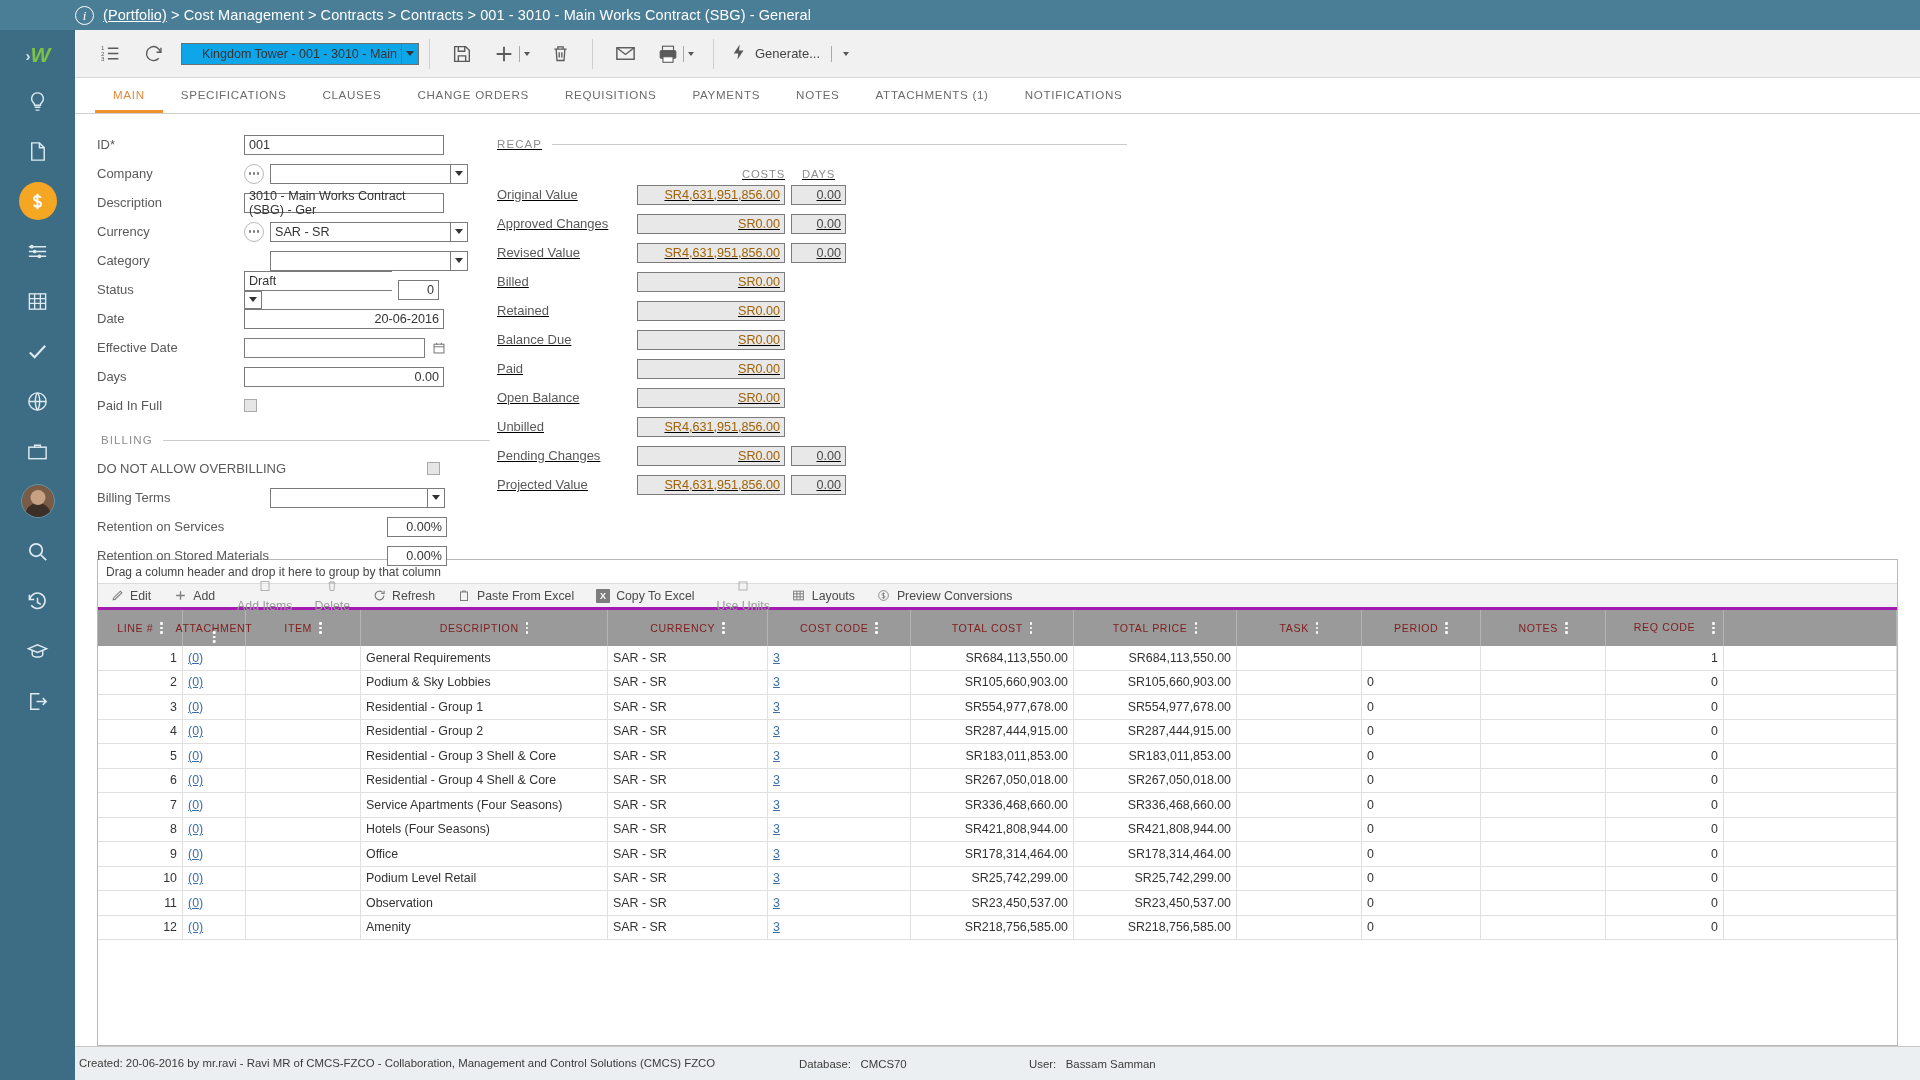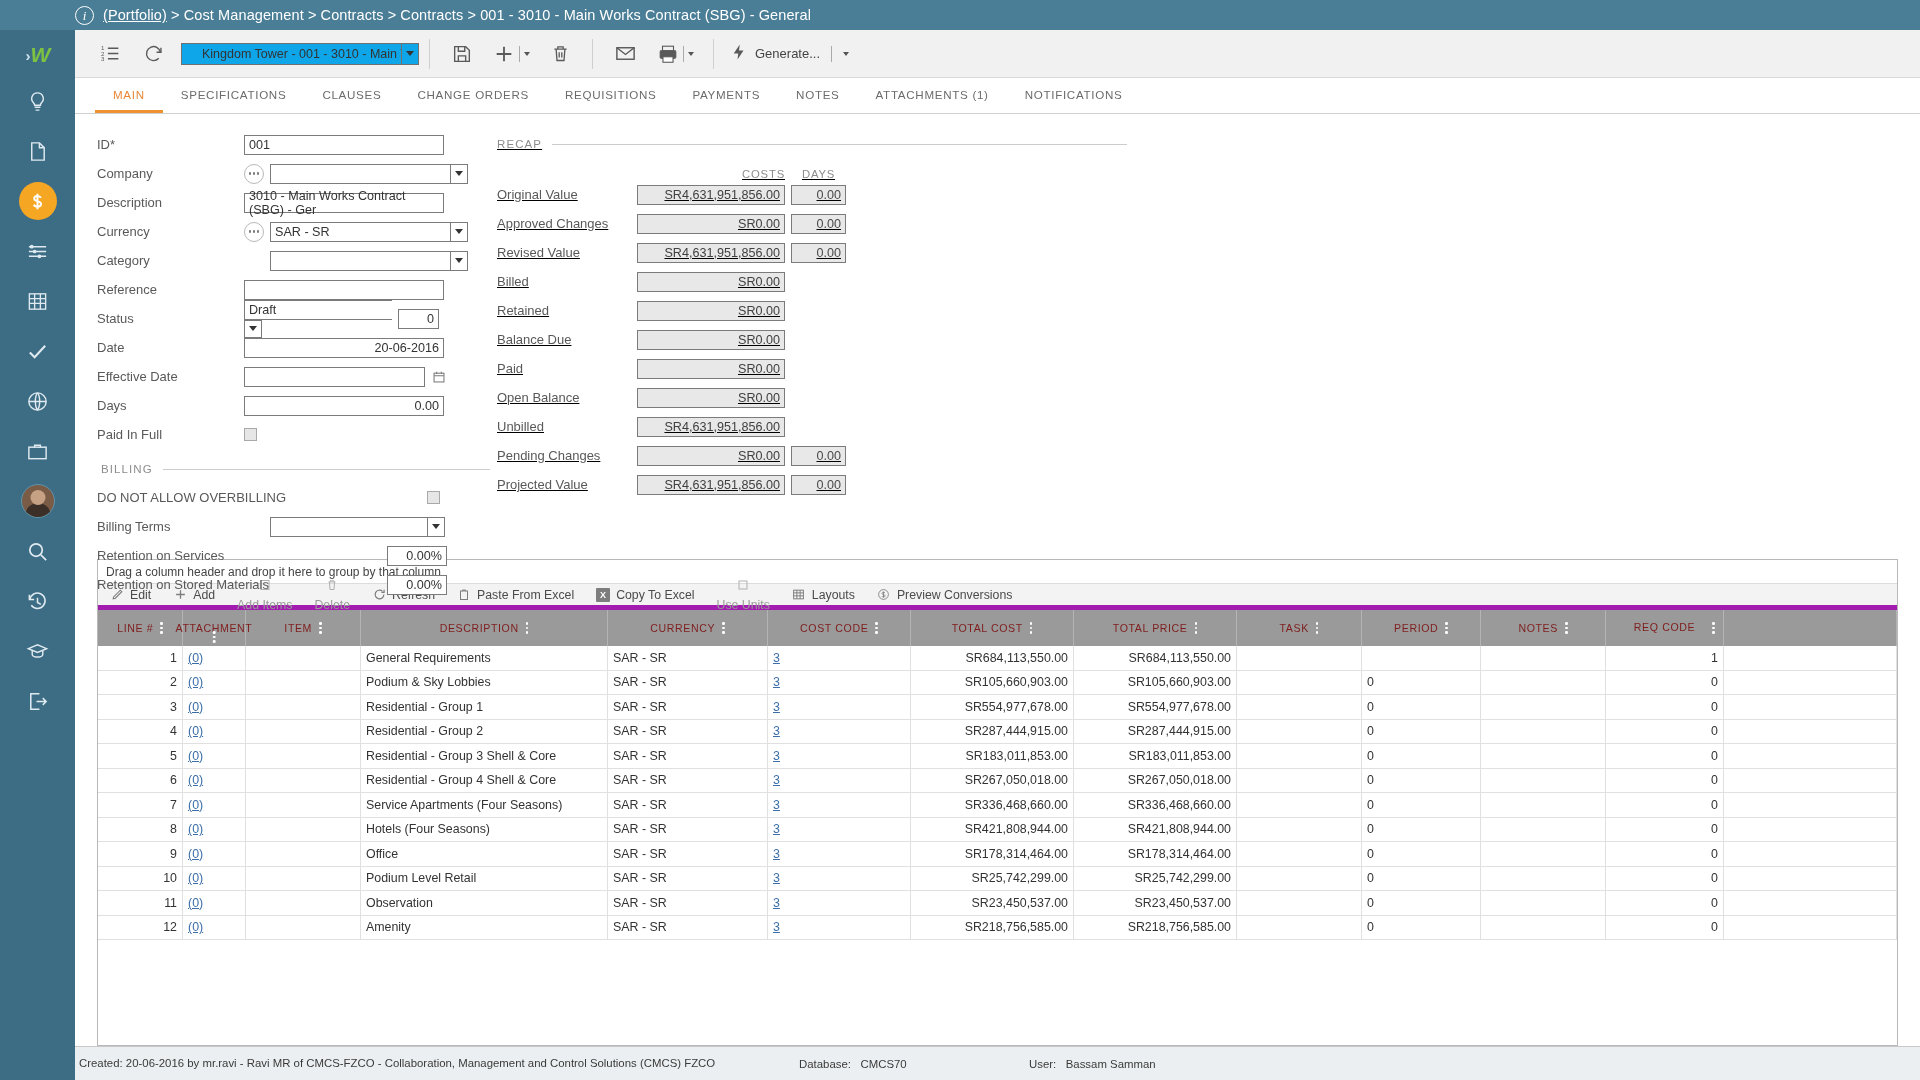--- a/index.html
+++ b/index.html
@@ -157,39 +157,39 @@
 
   
   .recap-hdr { display:flex; height:22px; align-items:flex-end; font-size:11.3px; letter-spacing:.8px; color:#8d8d8d;}
   .recap-lbl { width:140px; flex:0 0 140px; }
   .recap-cost { width:148px; flex:0 0 148px; text-align:right; }
   .recap-days { width:55px; flex:0 0 55px; text-align:center; margin-left:6px; }
   .recap-row { display:flex; align-items:center; height:29px; }
   .recap-row .rl { width:140px; flex:0 0 140px; font-size:13px; color:#595959; }
   .recap-row .rv {
     width:148px; flex:0 0 148px; height:20px; border:1px solid #7b7b7b; background:#e8e8e8;
-    font-size:12.6px; color:#404040; display:flex; align-items:center; justify-content:flex-end;
+    font-size:12.6px; color:#a16207; display:flex; align-items:center; justify-content:flex-end;
     padding-right:4px;
   }
   .recap-row .rd {
     width:55px; flex:0 0 55px; height:20px; border:1px solid #7b7b7b; background:#e8e8e8;
     font-size:12.6px; color:#4a4a4a; display:flex; align-items:center; justify-content:flex-end;
     padding-right:4px; margin-left:6px;
   }
   .recap-row .rd.empty { border:none; background:transparent; }
 
   
   .gridwrap { flex:1 1 auto; padding: 0 22px 0 22px; display:flex; flex-direction:column; min-height:0; }
   .gridbox { border:1px solid #b8b8b8; display:flex; flex-direction:column; flex:1 1 auto; min-height:0;}
   .groupbar {
     height: 24px; flex:0 0 24px; background:#fff; border-bottom:1px solid #dcdcdc;
     display:flex; align-items:center; padding-left:8px; font-size:12px; color:#444;
   }
   .gridtools {
-    height: 26px; flex:0 0 26px; background:#f3f3f3; border-bottom:5px solid #a21caf;
+    height: 26px; flex:0 0 26px; background:#f3f3f3; border-bottom:3px solid #a21caf;
     display:flex; align-items:center; padding-left:12px; gap:0;
   }
   .gt { display:flex; align-items:center; gap:6px; font-size:12.3px; color:#4b4b4b; padding-right:22px;}
   .gt .gi { width:14px; height:14px; display:flex; align-items:center; justify-content:center; color:#8a8a8a; }
   .gt.dim { color:#9a9a9a;flex-direction:column; }
 
   .ghead { display:flex; background:#9a9a9a; color:#7f1d1d; flex:0 0 36px; height:36px; }
   .gh {
     border-right:1px solid #b4b4b4; display:flex; align-items:center; justify-content:center;
     font-size:10.6px; letter-spacing:.6px; position:relative; text-align:center; padding:0 3px;
@@ -506,24 +506,20 @@
             <div class="flabel">Category</div>
             <div class="spacer20"></div>
             <div class="combo">
               <div class="inp"></div>
               <div class="arrow">
                   <span class="caret-d"></span>
                 </div>
             </div>
           </div>
 
-          <div class="frow">
-            <div class="flabel">Reference</div>
-            <div class="inp w200"></div>
-          </div>
 
           <div class="frow">
             <div class="flabel">Status</div>
             <div class="combo" style="width:148px;flex-direction:column;">
               <div class="inp">Draft</div>
               <div class="arrow">
                   <span class="caret-d"></span>
                 </div>
             </div>
             <div class="inp status-extra">0</div>

